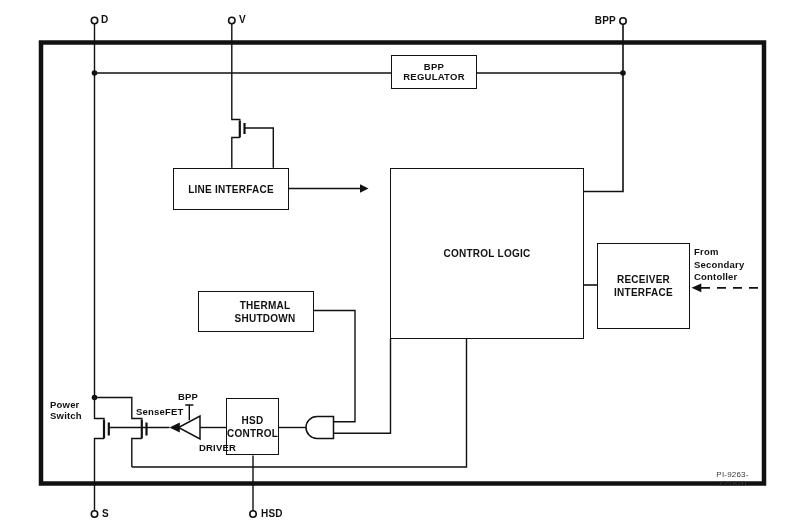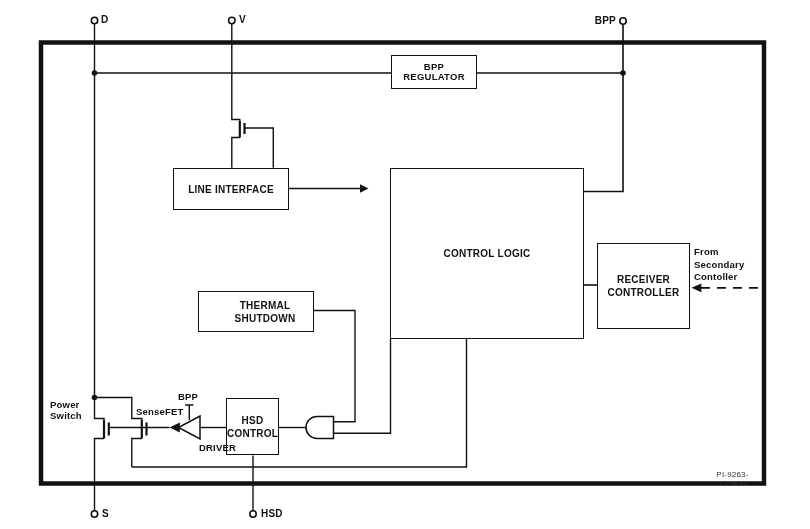--- a/index.html
+++ b/index.html
@@ -108,21 +108,21 @@
   <div class="block" style="left:173px;top:168px;width:116px;height:42px;">
     <span>LINE INTERFACE</span>
   </div>
 
   <div class="block" style="left:368px;top:168px;width:194px;height:171px;margin-left:22px;">
     <span>CONTROL LOGIC</span>
   </div>
 
   <div class="block" style="left:597px;top:243px;width:93px;height:86px;">
     <span>RECEIVER</span>
-    <span>CONTROLLER</span>
+    <span>INTERFACE</span>
   </div>
 
   <div class="block" style="left:198px;top:291px;width:116px;height:41px;padding-left:18px;">
     <span>THERMAL SHUTDOWN</span>
   </div>
 
   <div class="block" style="left:226px;top:398px;width:53px;height:57px;">
     <span>HSD</span>
     <span>CONTROL</span>
   </div>

